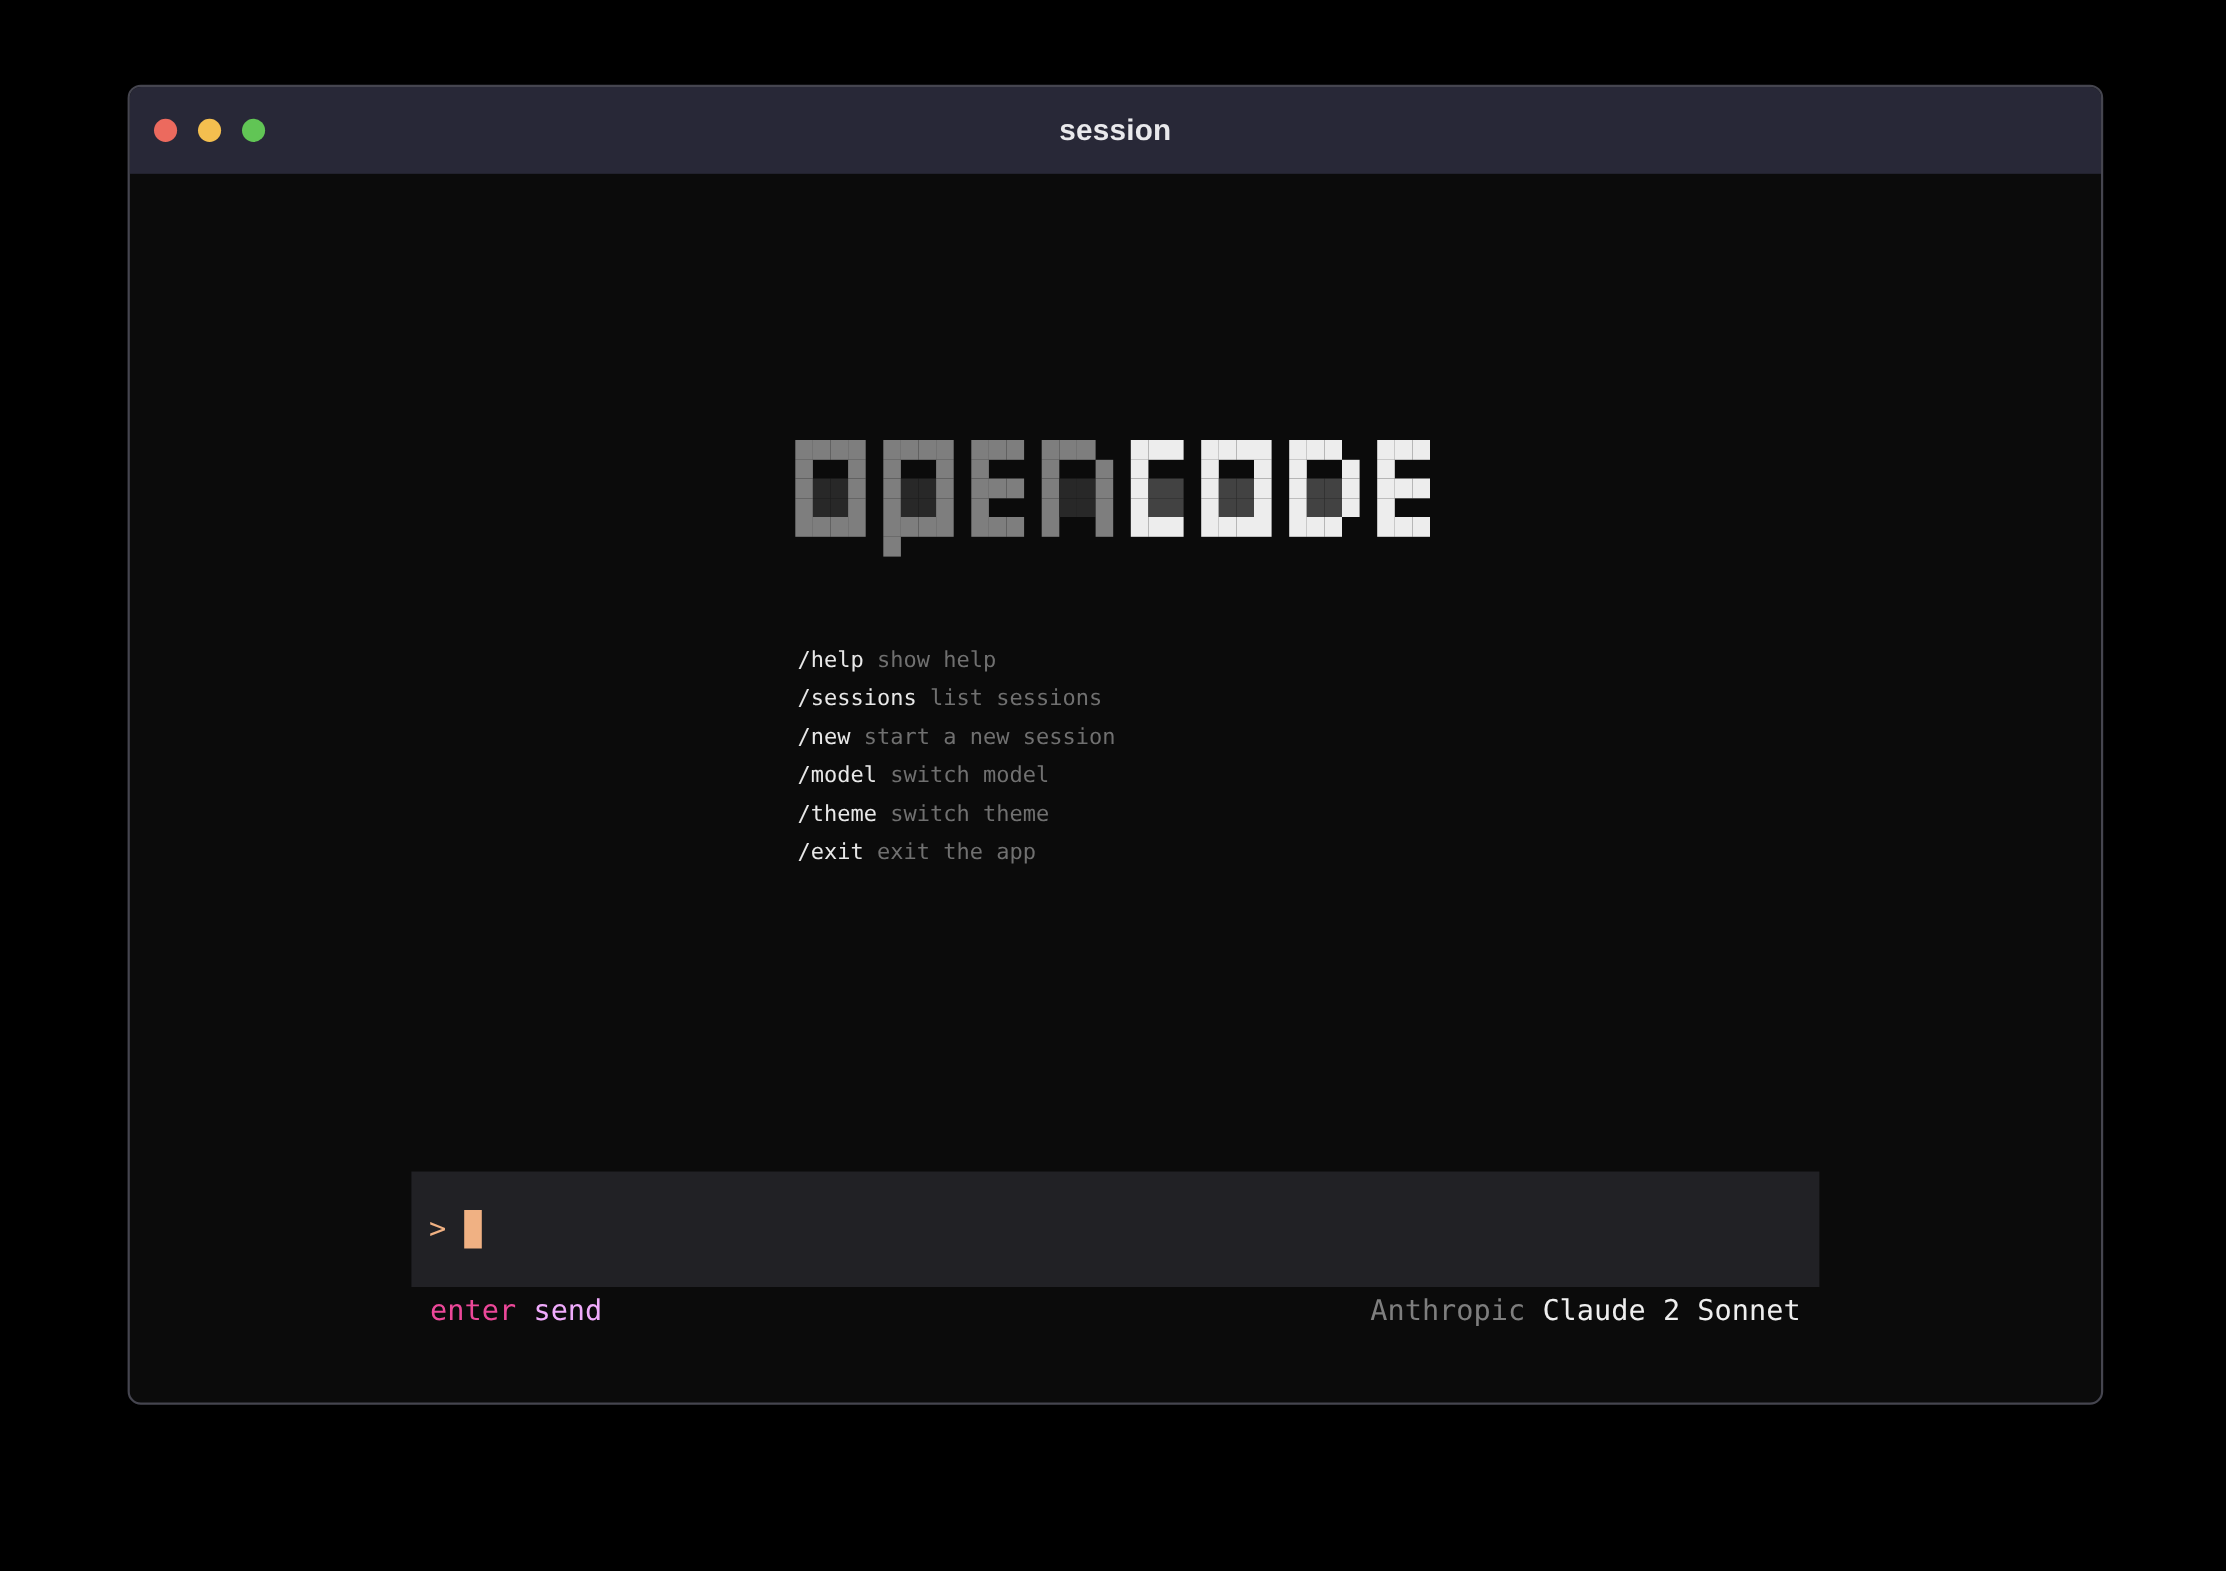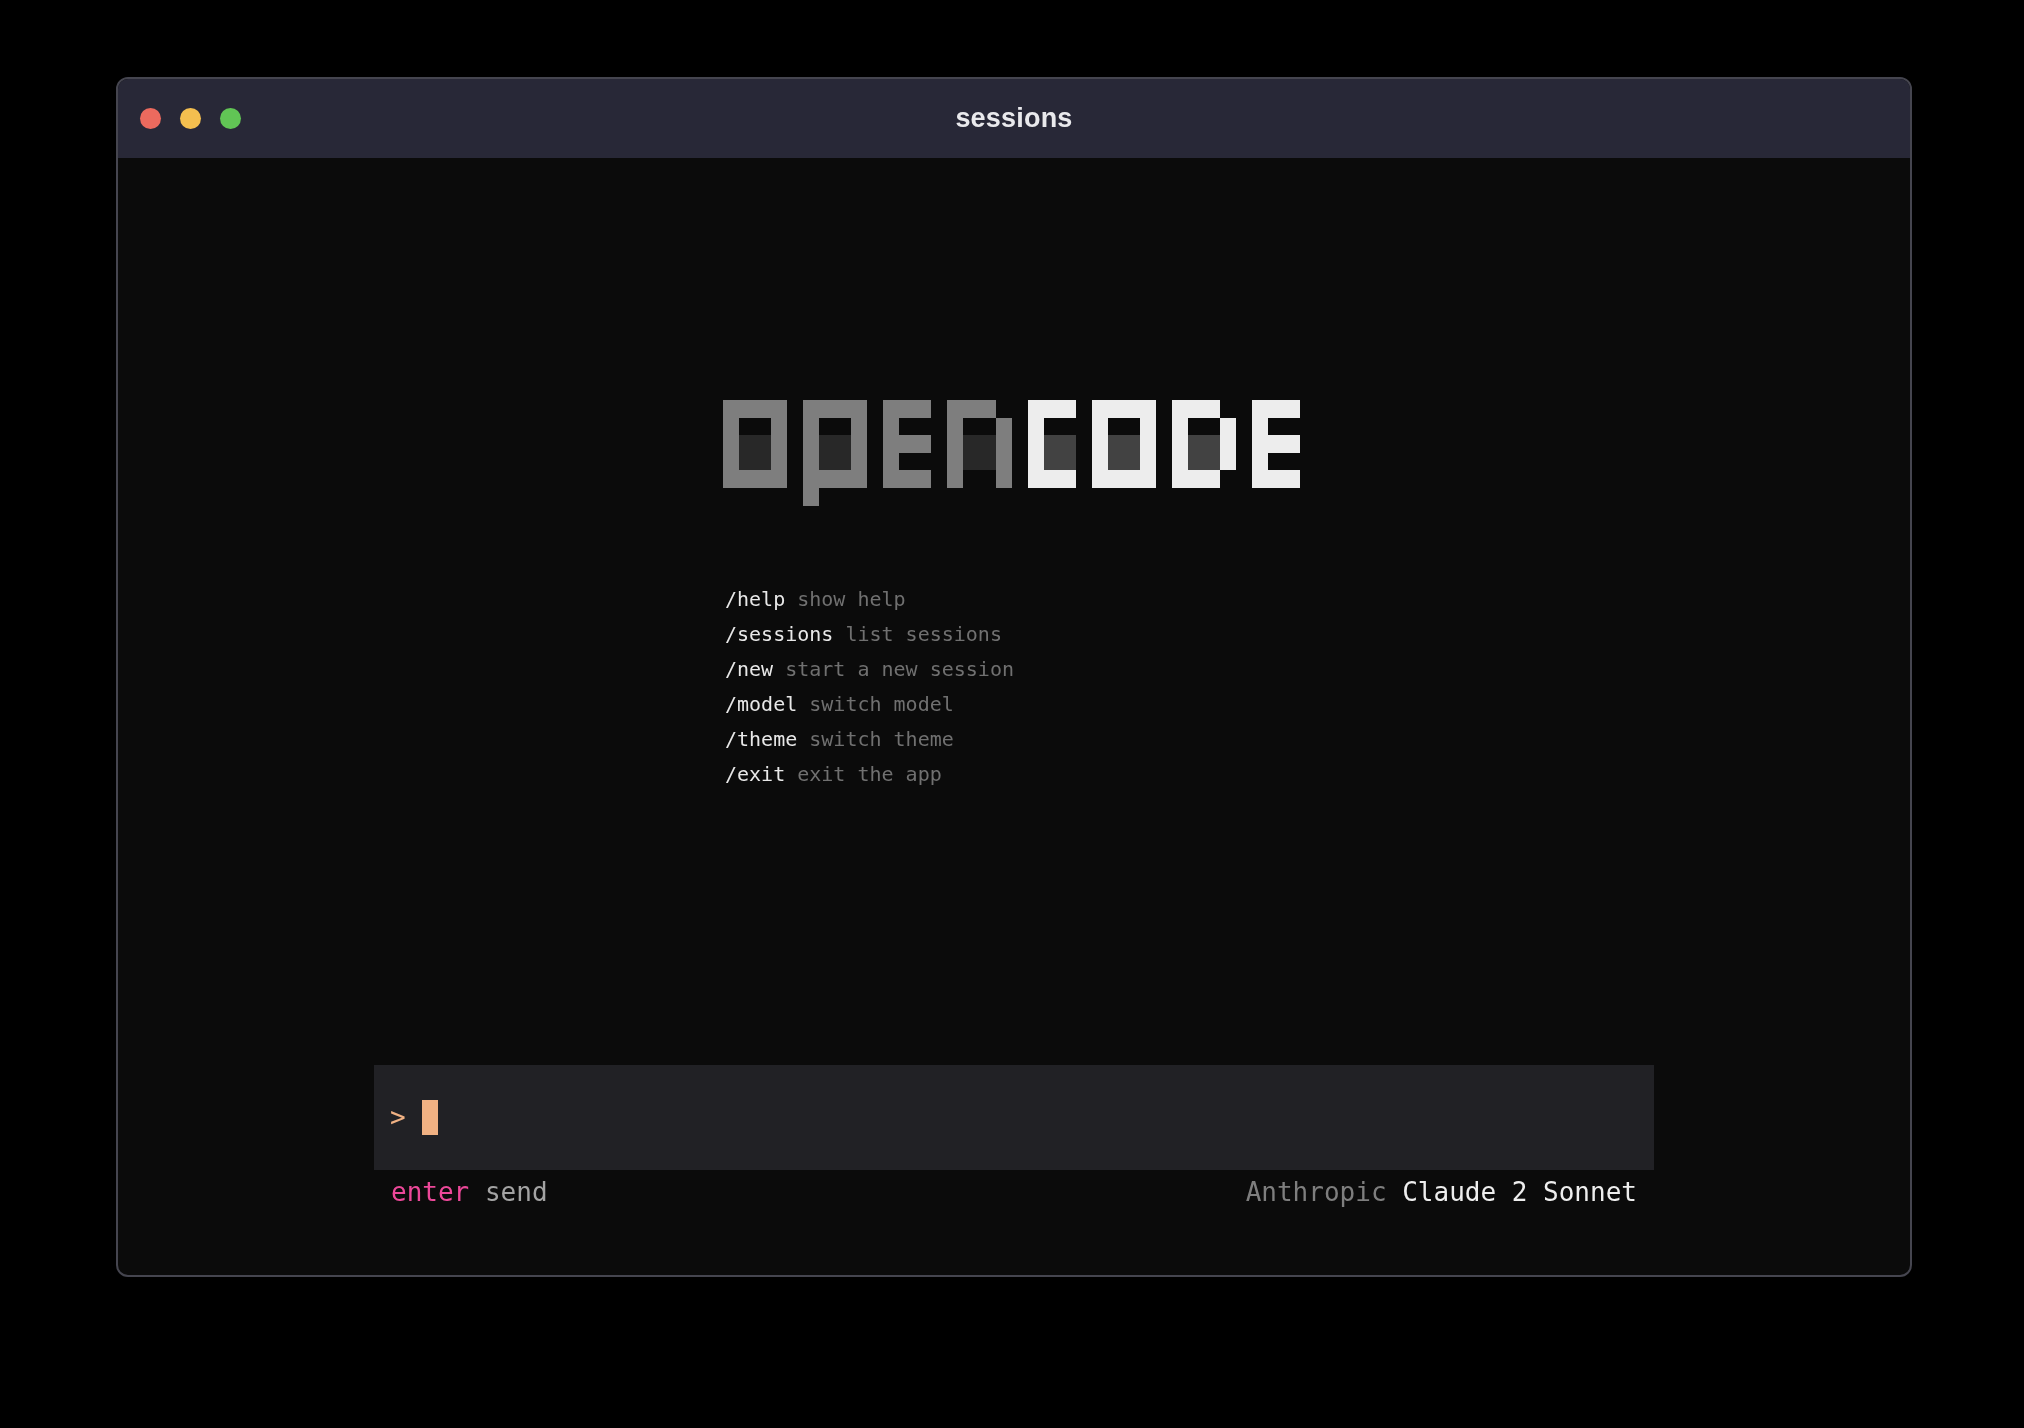--- a/index.html
+++ b/index.html
@@ -125,37 +125,37 @@
     width: 1280px;
     box-sizing: border-box;
     padding: 0 17px;
     display: flex;
     justify-content: space-between;
     align-items: baseline;
     font-size: 26px;
     line-height: 30px;
   }
   .key      { color: #ec4899; }
-  .action   { color: #a3a3a3; margin-left: 1ch; }
+  .action   { color: #f0abfc; margin-left: 1ch; }
   .provider { color: #7e7e7e; }
   .model    { color: #eeeeee; margin-left: 1ch; }
 </style>
 </head>
 <body>
 
 <div class="screen">
   <div class="window">
 
     <div class="titlebar">
       <div class="lights">
         <span class="light" style="background-color: rgb(236, 106, 94);"></span>
         <span class="light" style="background-color: rgb(244, 191, 79);"></span>
         <span class="light" style="background-color: rgb(97, 197, 85);"></span>
       </div>
-      <div class="titletext">sessions</div>
+      <div class="titletext">session</div>
     </div>
 
     <div class="content">
 
       <div class="splash">
         <div class="logo">
             <div class="logo-letter" style="width: 64.2px;">
               <div class="logo-cell" style="left: 0px; top: 0px; background: rgb(126, 126, 126);"></div>
               <div class="logo-cell" style="left: 16.05px; top: 0px; background: rgb(126, 126, 126);"></div>
               <div class="logo-cell" style="left: 32.1px; top: 0px; background: rgb(126, 126, 126);"></div>

